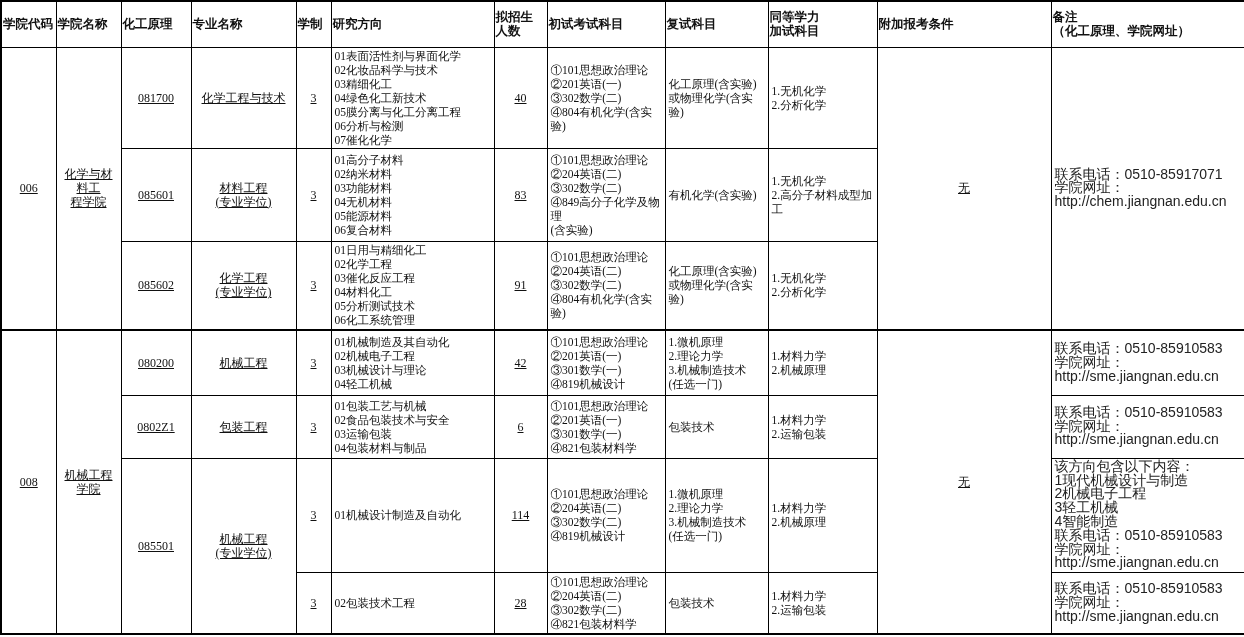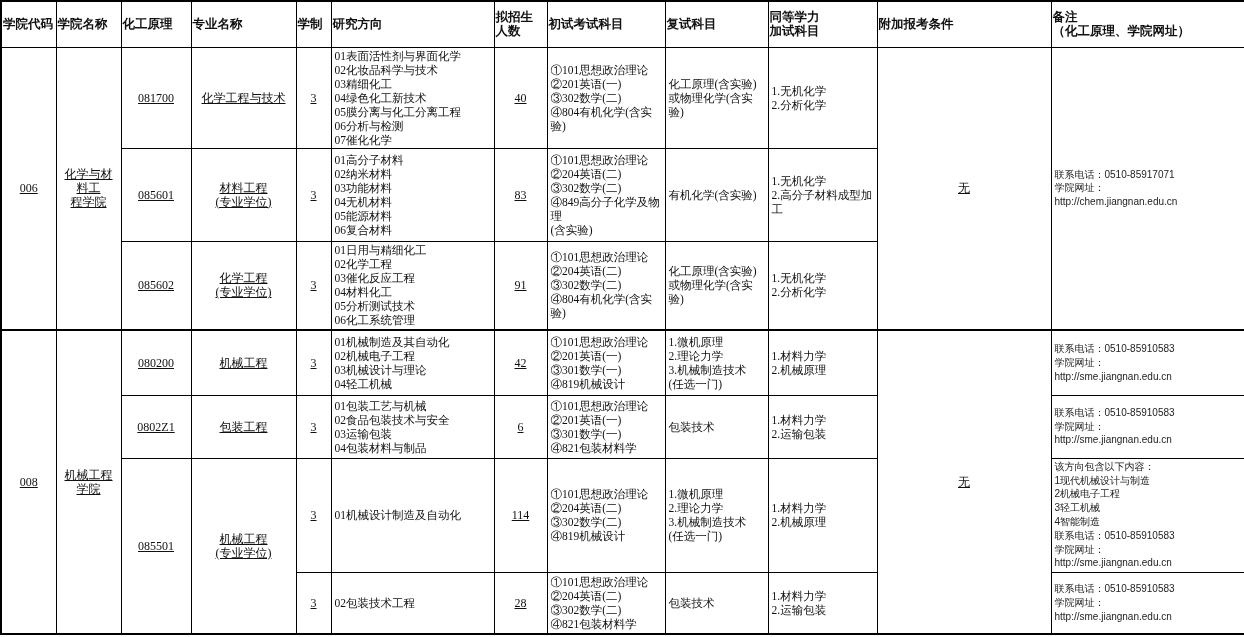--- a/index.html
+++ b/index.html
@@ -7,21 +7,21 @@
        font-family:"Liberation Serif","DejaVu Serif",serif;color:#111;}
   table{border-collapse:collapse;table-layout:fixed;width:1244px;
         border:2px solid #000;background:#fff;}
   td,th{border:1px solid #000;vertical-align:middle;
         white-space:pre-line;overflow:hidden;padding:1px 3px;
         font-size:12px;line-height:14px;}
   th{font-weight:bold;text-align:left;font-size:12.5px;padding:1px 1px;}
   td.c{text-align:center;text-decoration:underline;}
   td.l{text-align:left;font-size:11.5px;}
   td.remark{font-family:"Liberation Sans","DejaVu Sans",sans-serif;
-            font-size:10px;line-height:13.8px;color:#222;margin-top:40px;}
+            font-size:14px;line-height:13.8px;color:#222;margin-top:40px;}
   tr.hr{height:46px;}
   tr.r1{height:101px;} tr.r2{height:93px;} tr.r3{height:89px;}
   tr.r4{height:65px;}  tr.r5{height:63px;} tr.r6{height:114px;} tr.r7{height:62px;}
   tr.block2 td{border-top-width:2px;}
 </style>
 </head>
 <body>
 
 <table>
   <colgroup>

